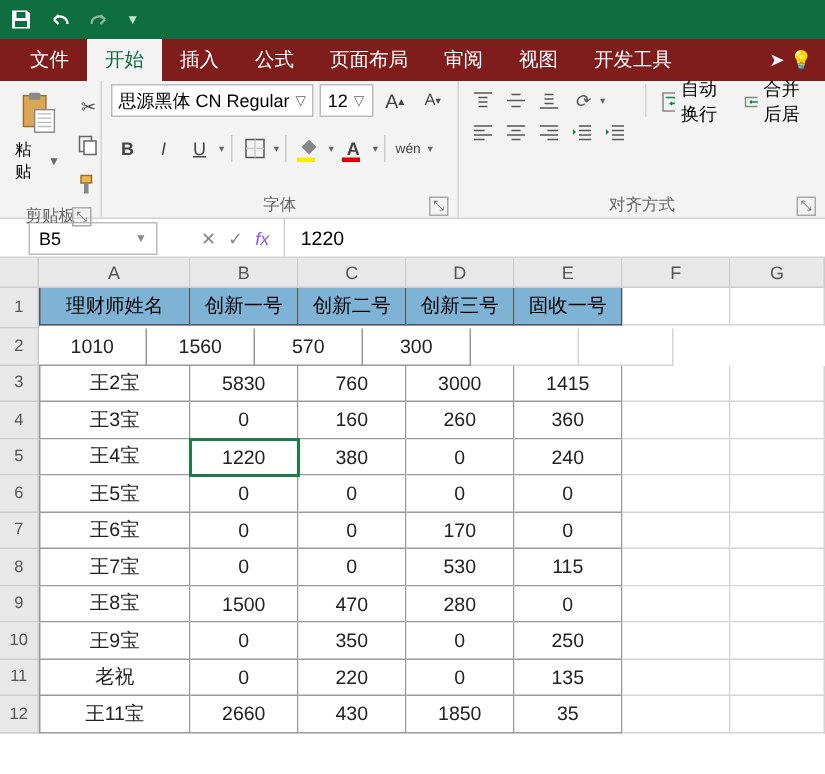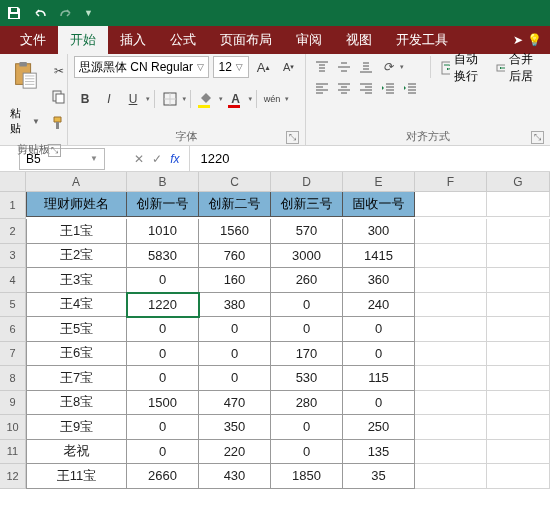--- a/index.html
+++ b/index.html
@@ -8,40 +8,40 @@
 .titlebar .tico{width:16px;height:16px;display:inline-flex;align-items:center;justify-content:center}
 .menubar{background:#7f1d1d;height:28px;display:flex;align-items:center;color:#fff;padding-left:8px}
 .menubar .mitem{padding:0 12px;height:28px;line-height:28px;cursor:pointer;font-size:13px}
 .menubar .mitem.active{background:#f3f3f3;color:#0f6e3f}
 .menubar .right{margin-left:auto;display:flex;align-items:center;padding-right:8px;gap:4px}
 .ribbon{background:#f3f3f3;border-bottom:1px solid #d4d4d4;height:92px;display:flex}
 .group{border-right:1px solid #d4d4d4;display:flex;flex-direction:column;padding:2px 6px 0 6px}
 .group .body{flex:1;display:flex;align-items:flex-start;gap:6px}
 .group .footer{display:flex;justify-content:center;align-items:center;font-size:11px;color:#666;padding:2px 0;position:relative;height:18px}
 .group .footer .expand{position:absolute;right:0;bottom:1px;width:13px;height:13px;border:1px solid #aaa;font-size:9px;line-height:11px;text-align:center;color:#666}
-.vbtn{display:flex;flex-direction:column;align-items:flex-end;gap:16px;padding:4px;cursor:pointer}
+.vbtn{display:flex;flex-direction:column;align-items:flex-end;gap:2px;padding:4px;cursor:pointer}
 .vbtn svg{width:30px;height:30px}
 .vbtn .cap{font-size:11px;display:flex;align-items:center;gap:2px}
 .fontrow{display:flex;gap:4px;align-items:center;margin-bottom:4px}
 .selbox{border:1px solid #bbb;background:#fff;height:22px;display:flex;align-items:center;padding:0 4px;font-size:12px}
 .selbox .dd{margin-left:4px;color:#666;font-size:9px}
 .iconbtn{width:22px;height:22px;display:inline-flex;align-items:center;justify-content:center;cursor:pointer;color:#444;position:relative}
 .iconbtn.small{width:18px}
 .iconrow{display:flex;gap:2px;align-items:center;margin-bottom:3px}
 .iconrow .sep{width:1px;height:18px;background:#ccc;margin:0 2px}
 .colorbar{position:absolute;bottom:2px;left:3px;width:12px;height:3px}
 .aligncol{display:flex;flex-direction:column;gap:3px;padding-top:2px}
 .alignrow{display:flex;gap:2px}
 .abox{width:20px;height:18px;display:flex;align-items:center;justify-content:center;cursor:pointer}
 .rightcol{display:flex;flex-direction:row;gap:3px;padding-top:2px;font-size:12px}
 .rightcol .rbtn{display:flex;align-items:center;gap:4px;height:20px;cursor:pointer;padding:0 4px}
 .formulabar{height:26px;border-bottom:1px solid #d4d4d4;display:flex;align-items:center;background:#fff}
 .namebox{width:86px;height:22px;border:1px solid #bbb;margin:0 19px;display:flex;align-items:center;padding:0 6px;font-size:12px;justify-content:space-between}
 .fxbtns{display:flex;align-items:center;gap:8px;padding:0 10px;color:#888;border-right:1px solid #d4d4d4;height:100%}
-.fxbtns .fx{font-style:italic;color:#1d4ed8}
+.fxbtns .fx{font-style:italic;color:#8b5cf6}
 .fval{padding:0 10px;font-size:13px}
 .corner{width:26px;height:20px;background:#e8e8e8;border-right:1px solid #ccc;border-bottom:1px solid #ccc}
 .colheads{display:flex;height:20px}
 .colheads .ch{background:#e8e8e8;border-right:1px solid #ccc;border-bottom:1px solid #ccc;text-align:center;line-height:20px;font-size:12px;color:#555}
 .rowhead{width:26px;background:#e8e8e8;border-right:1px solid #ccc;border-bottom:1px solid #ccc;text-align:center;font-size:11px;color:#555;display:flex;align-items:center;justify-content:center}
 .grow{display:flex;height:24.5px}
 .grow:first-child{height:27px}
 .cell{border-right:1px solid #d4d4d4;border-bottom:1px solid #d4d4d4;display:flex;align-items:center;justify-content:center;font-size:13px;color:#222;background:#fff}
 .grow.hdr .cell.filled{background:#7fb3d5;color:#000;font-size:13px}
 .cell.data{border-right:1px solid #999;border-bottom:1px solid #999}
@@ -287,21 +287,20 @@
           <div class="cell cC filled data">创新二号</div>
           <div class="cell cD filled data">创新三号</div>
           <div class="cell cE filled data">固收一号</div>
           <div class="cell cF"></div>
           <div class="cell cG"></div>
         </div>
       </div>
       <div style="display:flex">
         <div class="rowhead" style="height:24.5px">2</div>
         <div class="grow">
-          <div class="cell cA data dleft">王1宝</div>
           <div class="cell cB data">1010</div>
           <div class="cell cC data">1560</div>
           <div class="cell cD data">570</div>
           <div class="cell cE data">300</div>
           <div class="cell cF"></div>
           <div class="cell cG"></div>
         </div>
       </div>
       <div style="display:flex">
         <div class="rowhead" style="height:24.5px">3</div>

